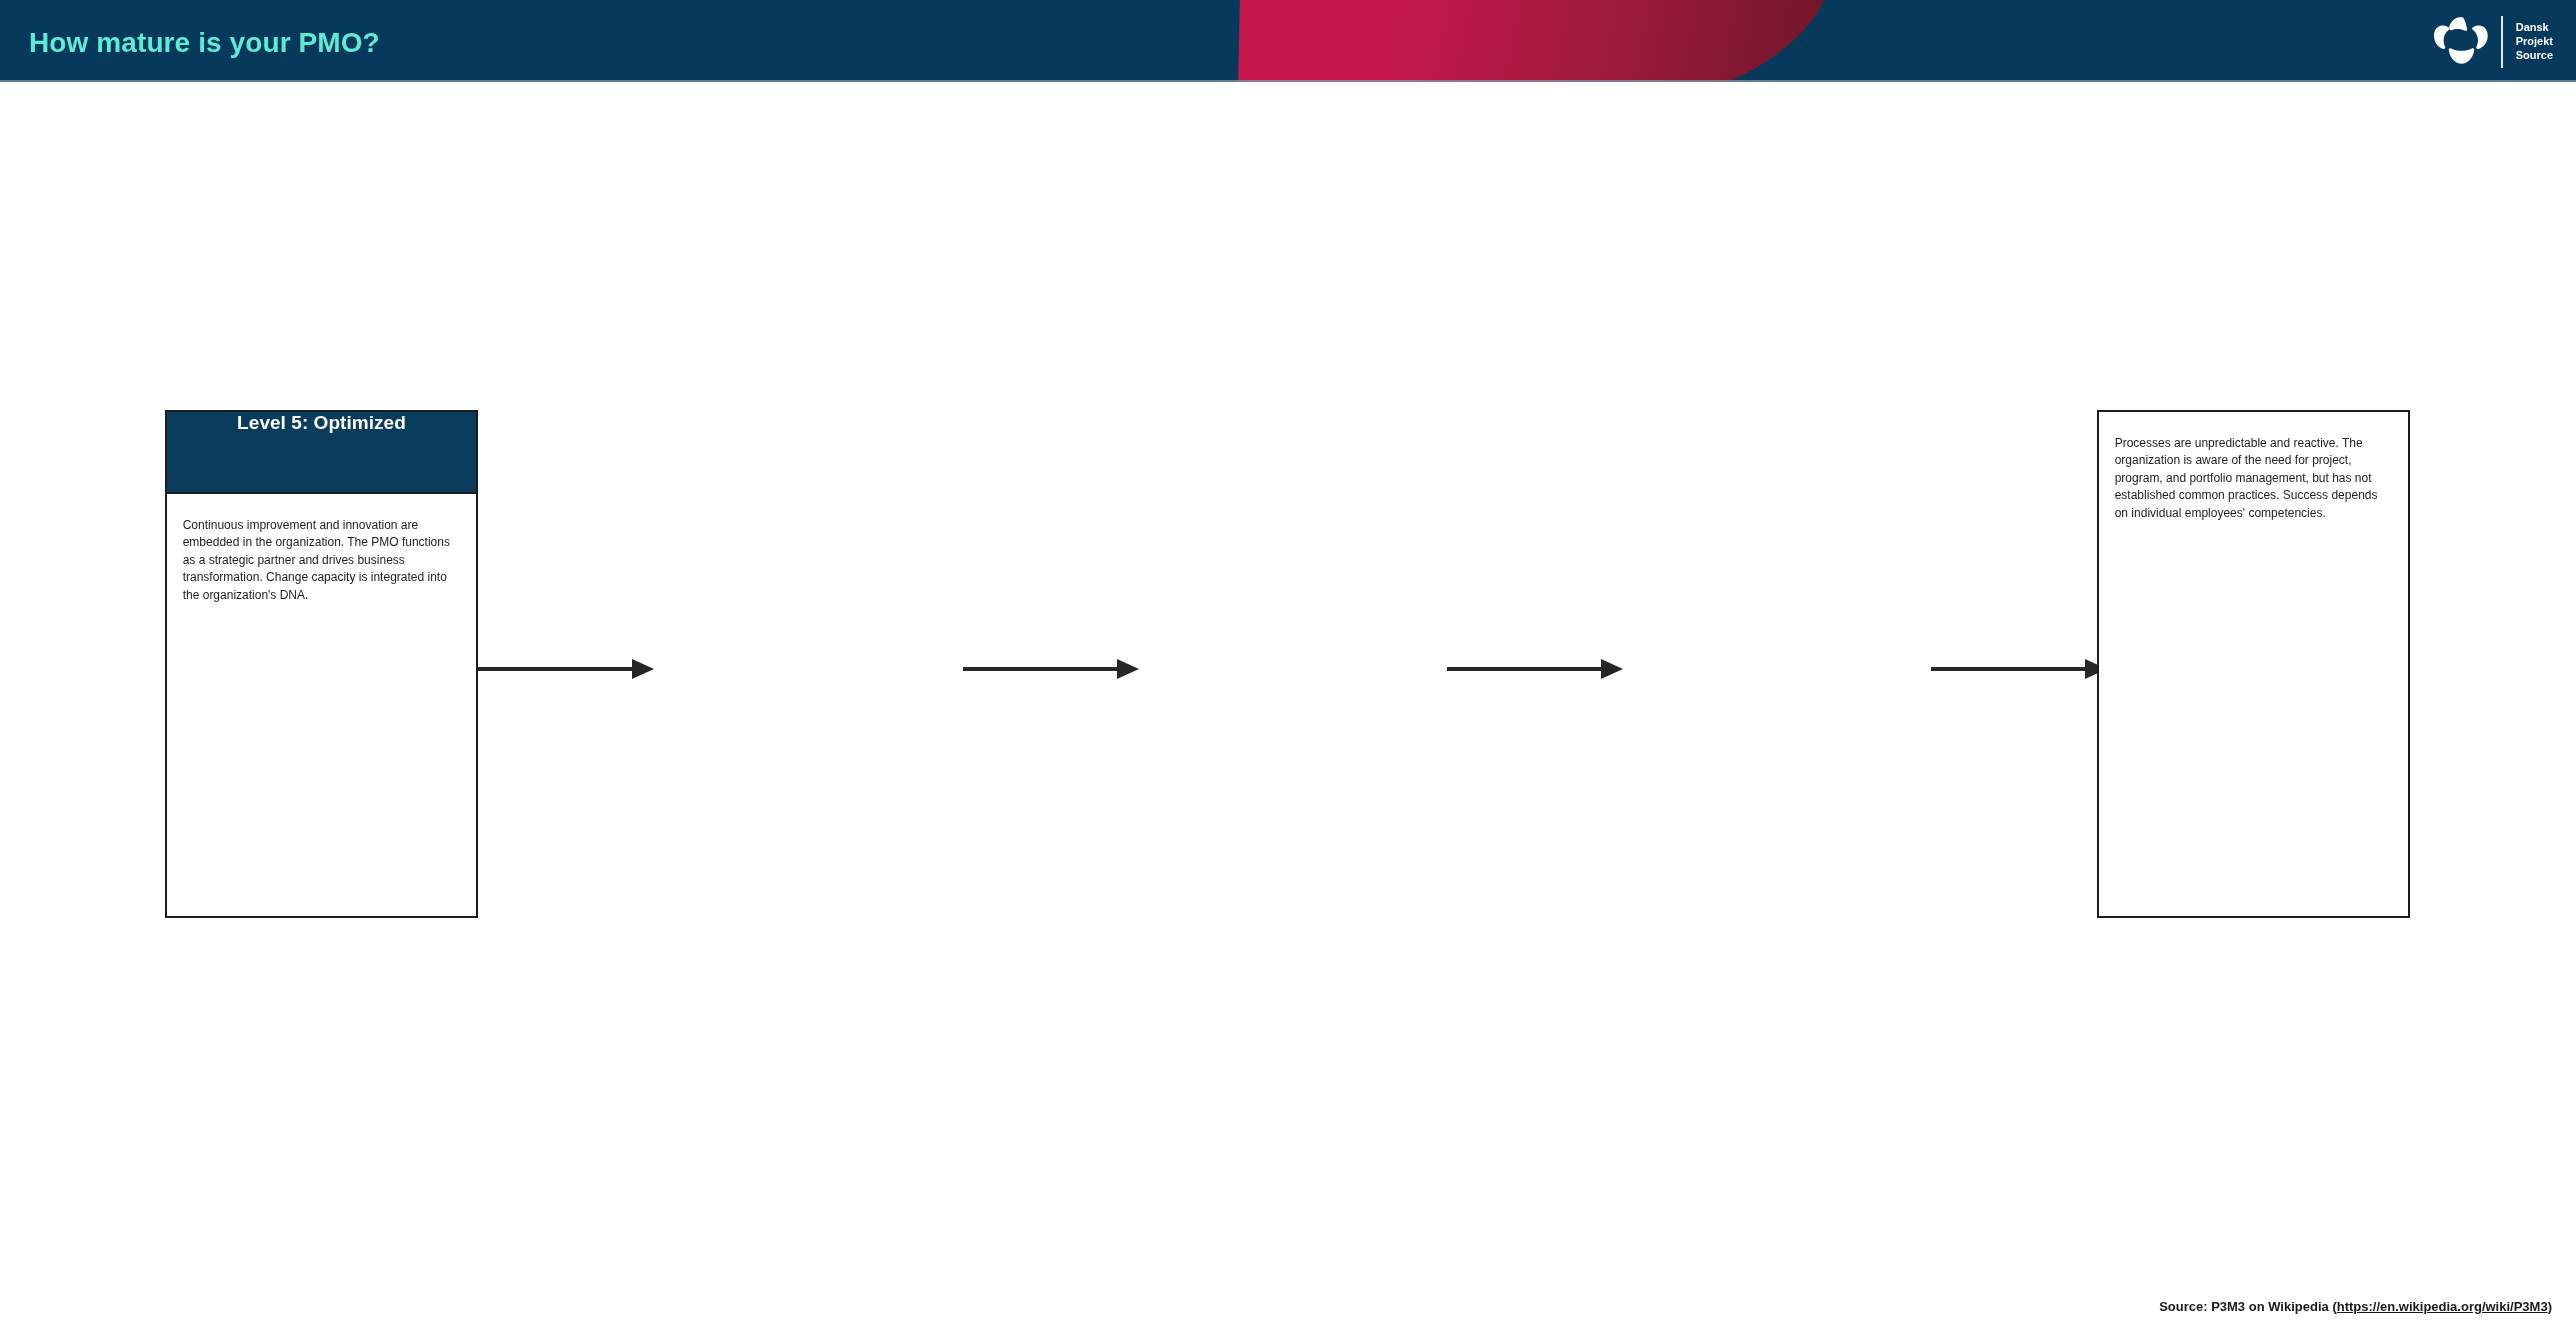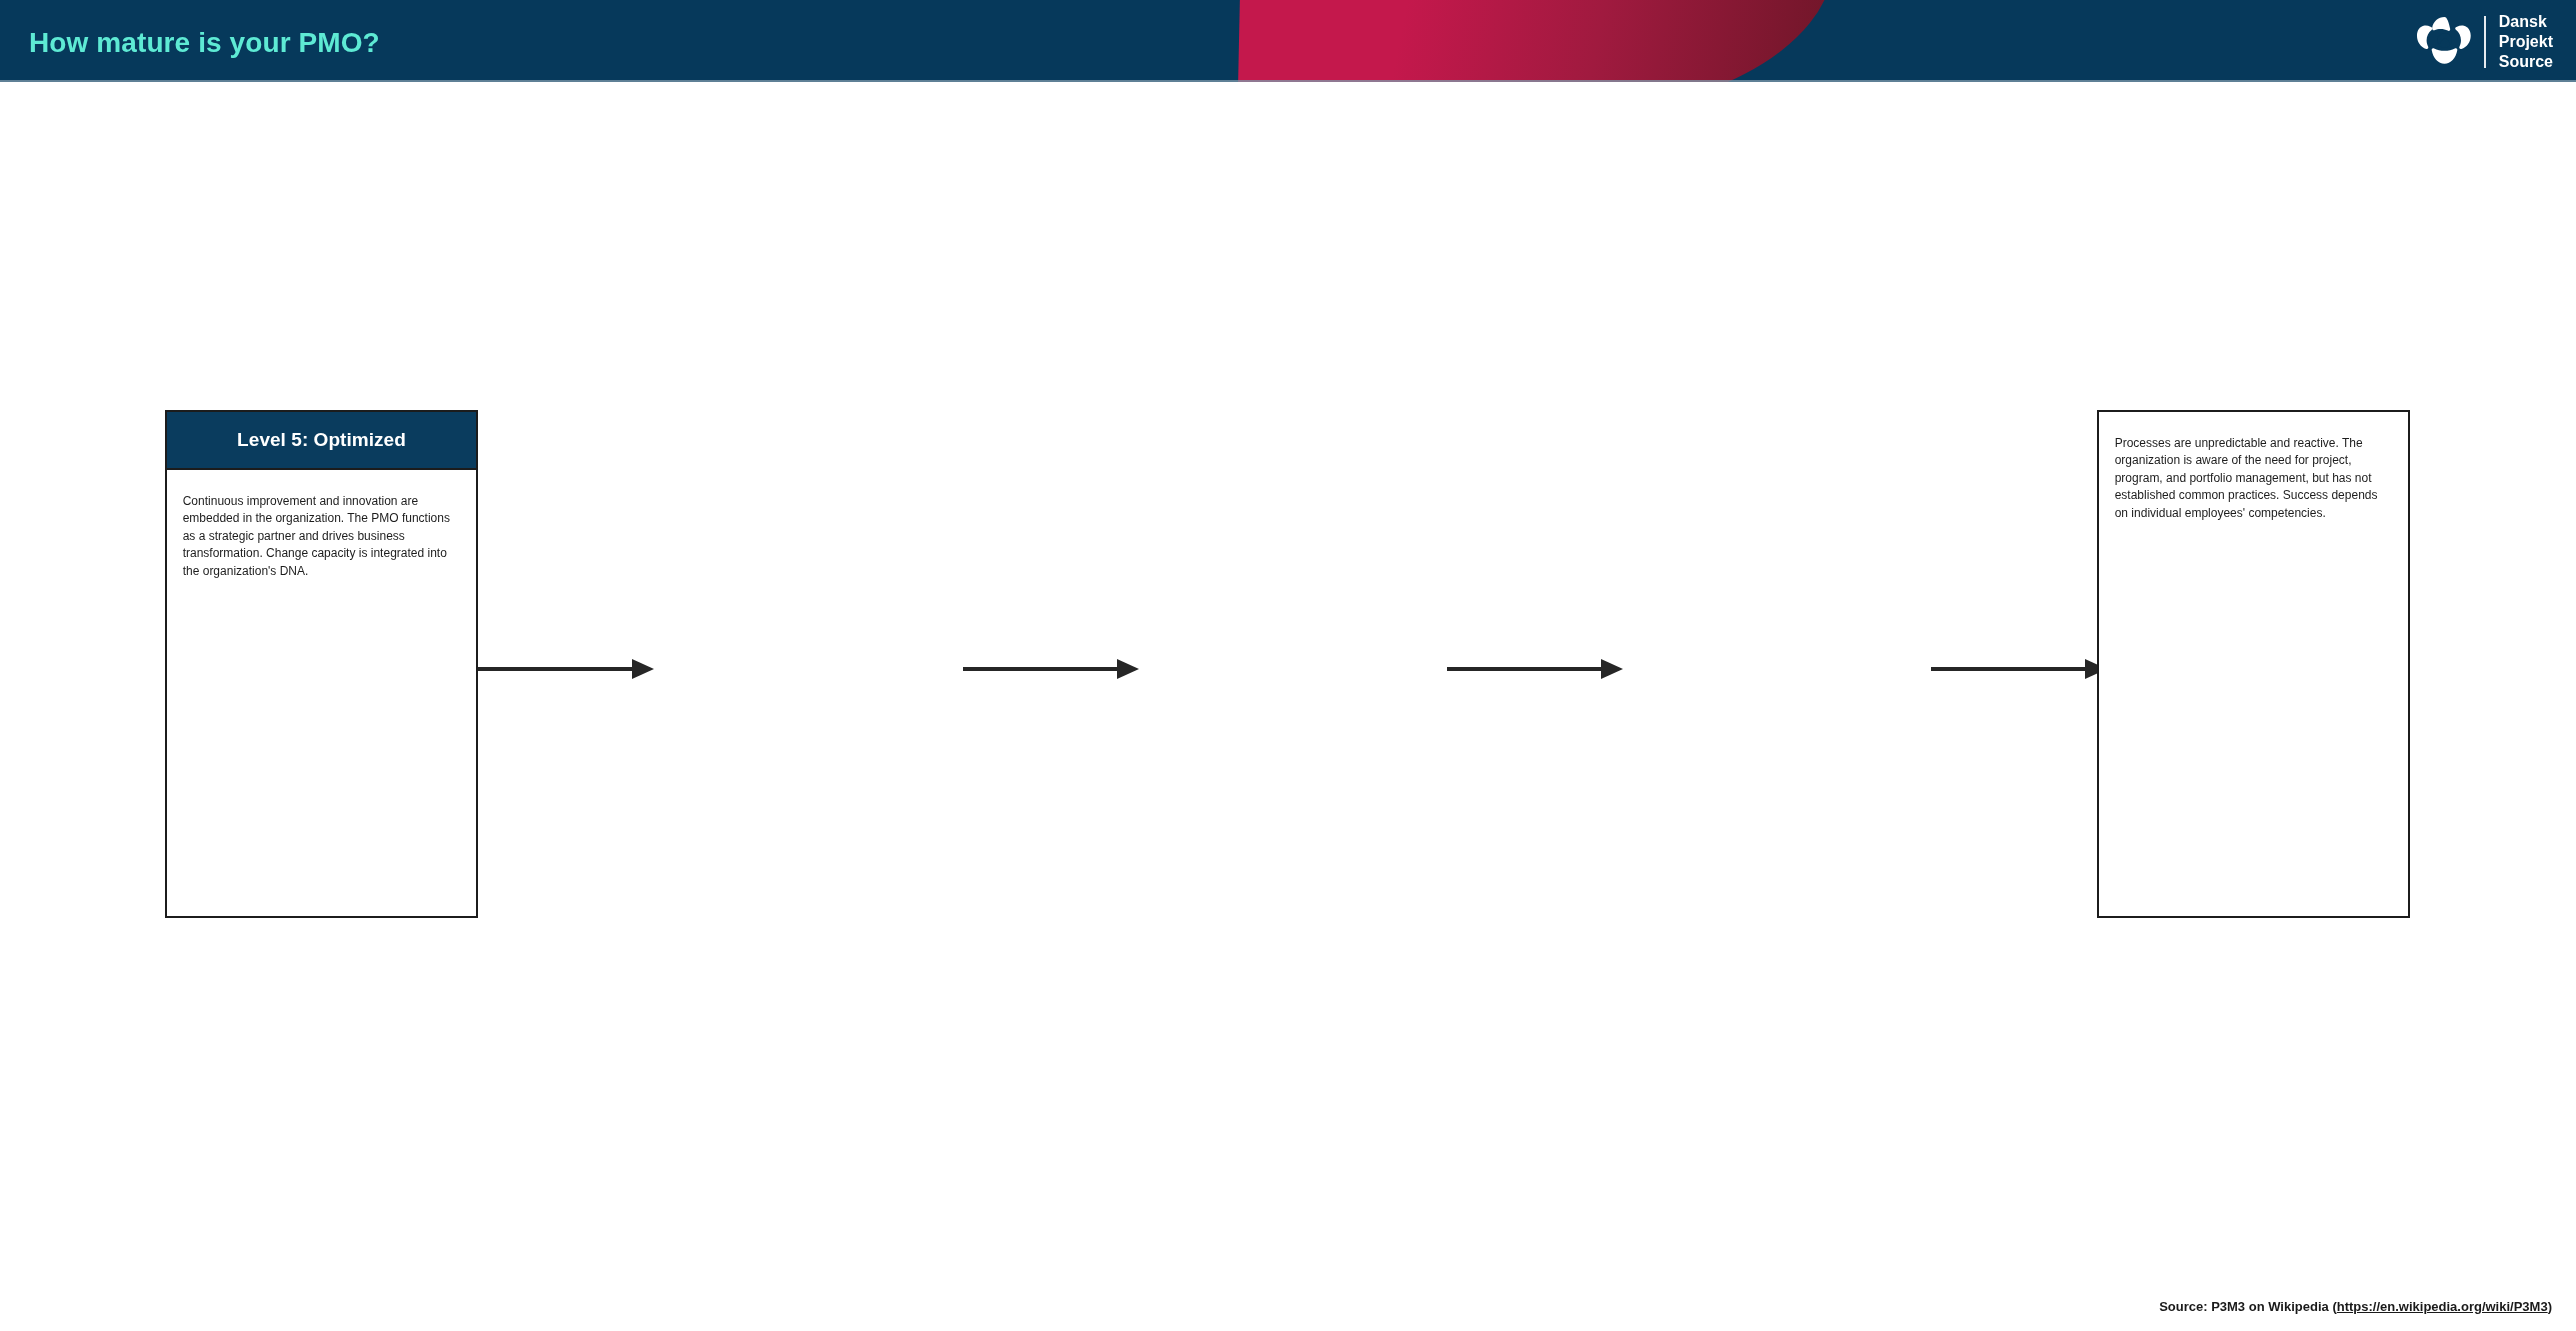--- a/index.html
+++ b/index.html
@@ -63,21 +63,21 @@
     width: 1.9px; height: 52px;
     background: #ffffff;
     margin: 0 13px 0 11px;
     opacity: .9;
   }
   .logo-words {
     display: flex;
     flex-direction: column;
     justify-content: center;
     color: #ffffff;
-    font-size: 16px;
+    font-size: 11px;
     font-weight: bold;
     line-height: 1.26;
   }
 
   
   .canvas {
     position: absolute;
     left: 0; top: 82px;
     width: 2576px;
     height: 1250px;
@@ -101,25 +101,25 @@
     display: flex;
     flex-direction: column;
   }
   .level-box:nth-of-type(1) { left: 0px; }
   .level-box:nth-of-type(2) { left: 484px; }
   .level-box:nth-of-type(3) { left: 969px; }
   .level-box:nth-of-type(4) { left: 1453px; }
   .level-box:nth-of-type(5) { left: 1932px; }
 
   .level-head {
-    height: 58px;
+    height: 82px;
     background: #0a3c5e;
     border-bottom: 2.8px solid #1c1c1c;
     display: flex;
-    align-items: center;
+    align-items: flex-start;
     justify-content: center;
     flex: 0 0 auto;
   }
   .level-head-text {
     color: #ffffff;
     font-size: 19px;
     font-weight: bold;
     text-align: center;
     letter-spacing: 0.05px;
   }

